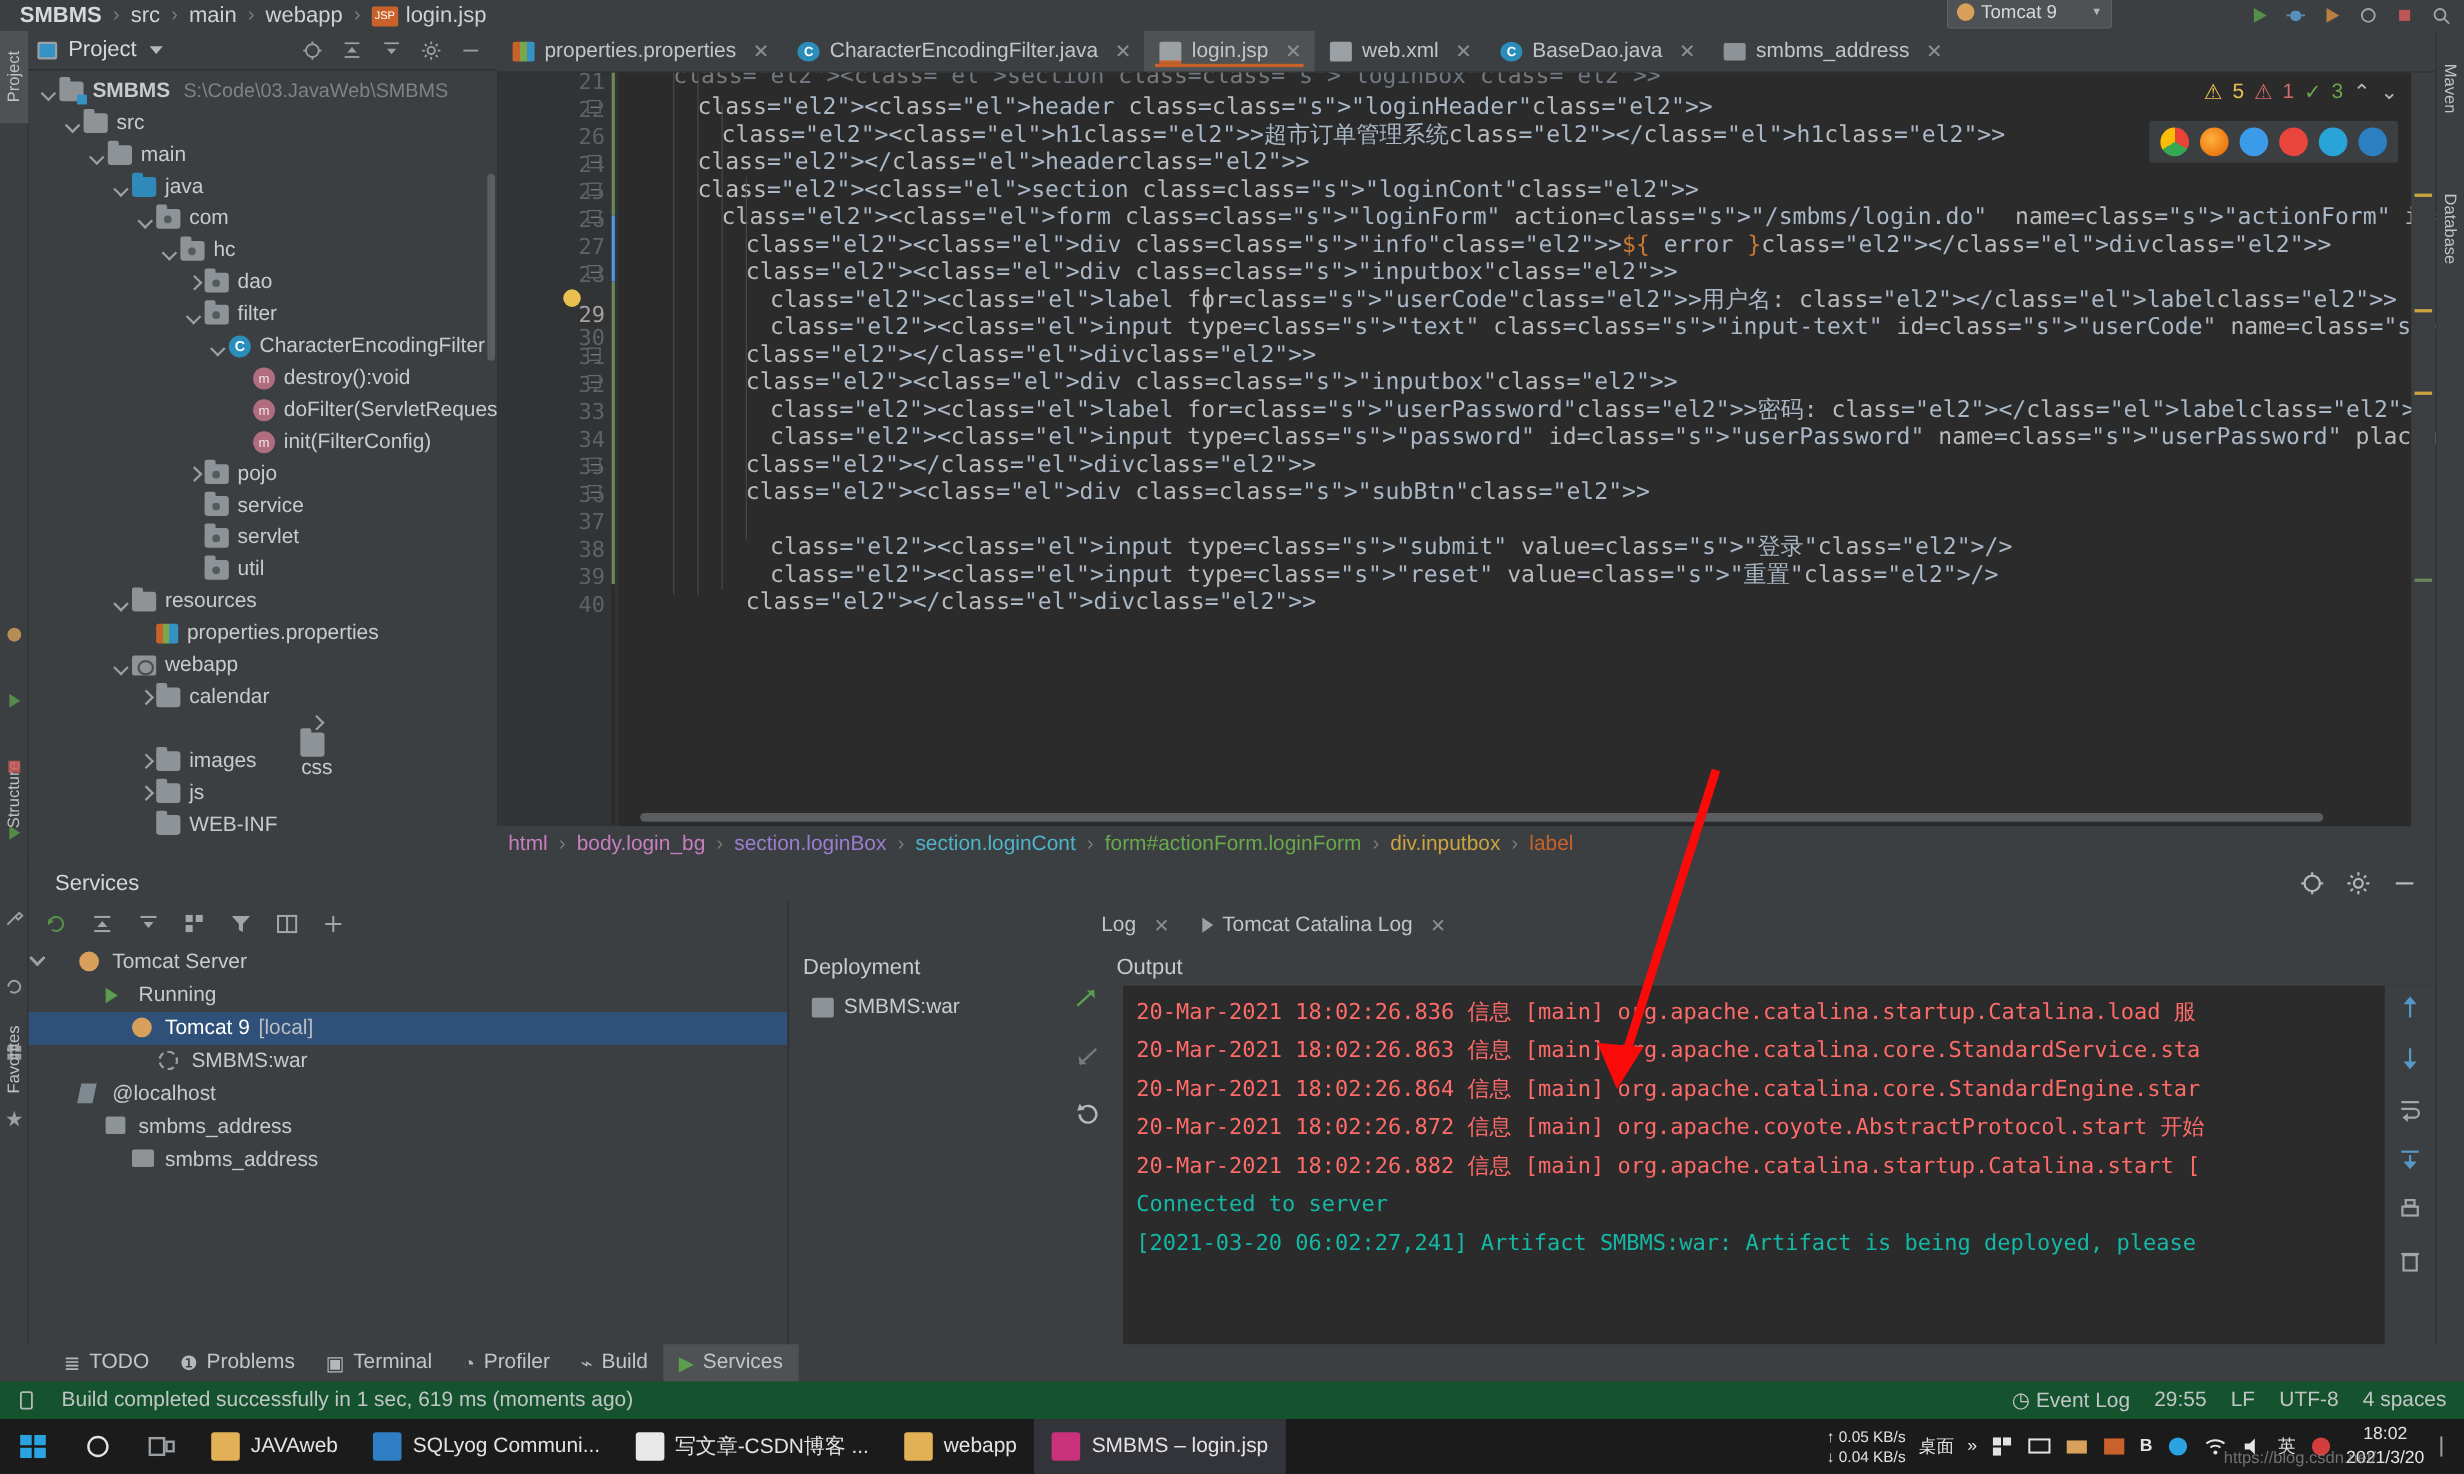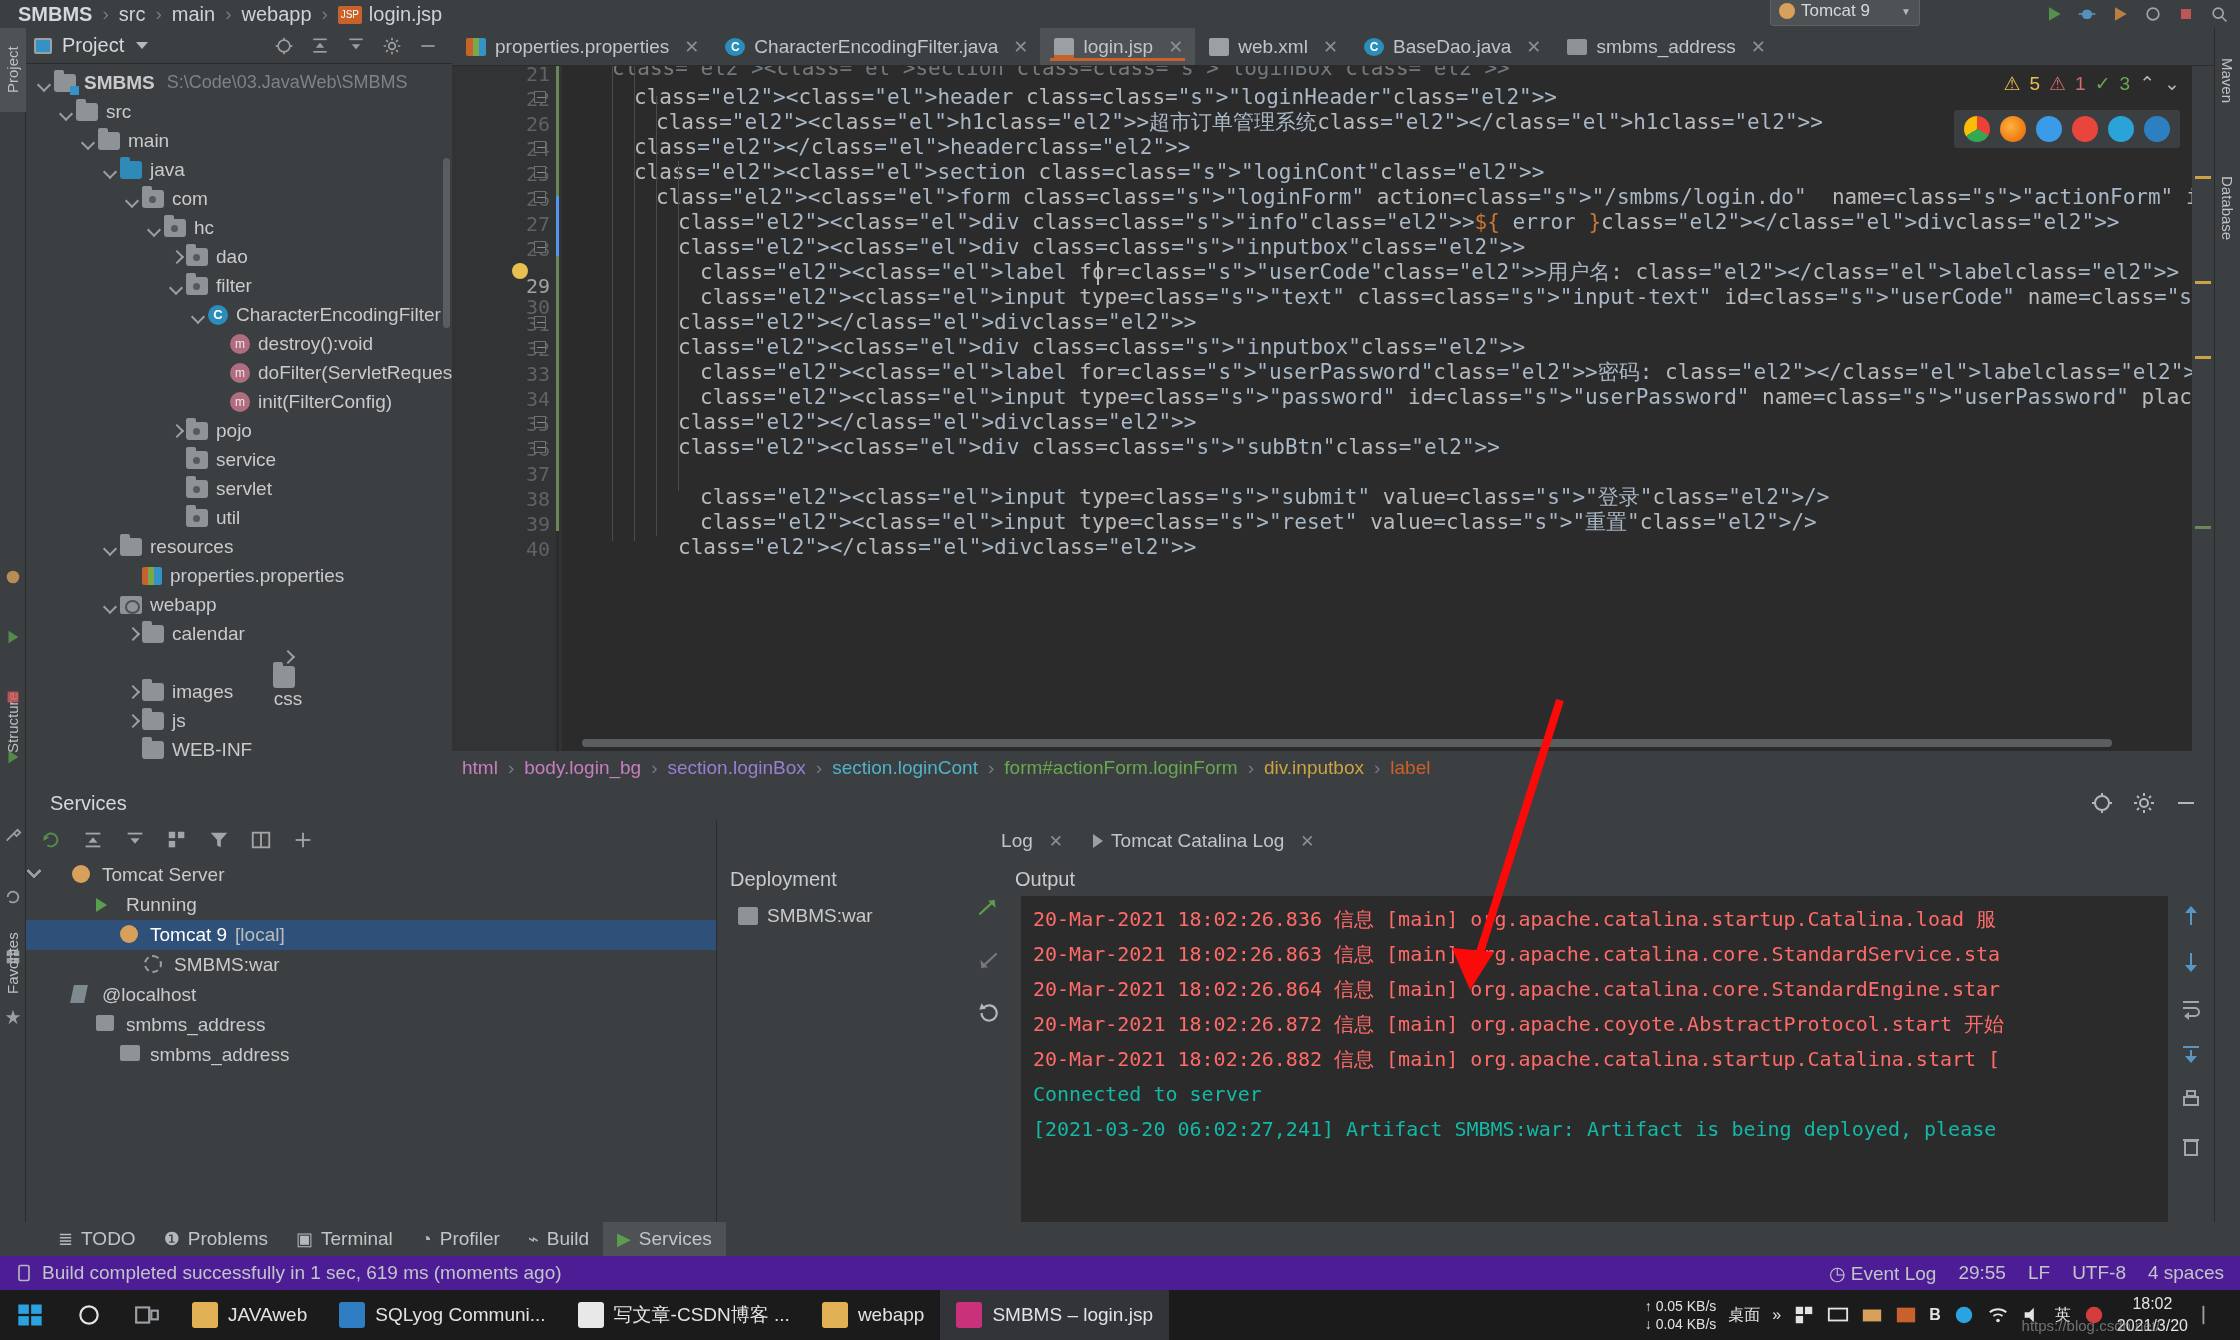--- a/index.html
+++ b/index.html
@@ -146,29 +146,29 @@
   .csi{width:24px;height:24px;opacity:.85;}
   .chscroll{position:absolute;left:1040px;bottom:8px;width:210px;height:8px;background:#5a5e60;border-radius:4px;}
   .arrowover{position:absolute;pointer-events:none;}
 
   
   .btoolbar{position:absolute;left:0;top:1222px;width:2240px;height:34px;background:#3c3f41;display:flex;align-items:center;gap:0;padding-left:44px;}
   .btool{display:flex;align-items:center;gap:8px;padding:0 14px;height:34px;font-size:19px;color:#c2c5c7;}
   .btool.active{background:#4e5254;}
 
   
-  .statusbar{position:absolute;left:0;top:1256px;width:2240px;height:34px;background:#4c1d95;display:flex;align-items:center;padding-left:14px;font-size:19px;color:#c2c5c7;gap:8px;}
+  .statusbar{position:absolute;left:0;top:1256px;width:2240px;height:34px;background:#14532d;display:flex;align-items:center;padding-left:14px;font-size:19px;color:#c2c5c7;gap:22px;}
   .statusbar .right{margin-left:auto;display:flex;align-items:center;gap:22px;padding-right:16px;}
 
   
   .taskbar{position:absolute;left:0;top:1290px;width:2240px;height:50px;background:#1b1b1c;display:flex;align-items:center;}
   .tbbtn{height:50px;display:flex;align-items:center;gap:10px;padding:0 16px;color:#e3e3e3;font-size:19px;white-space:nowrap;}
   .tbbtn.active{background:#32343a;}
   .tbico{width:26px;height:26px;border-radius:3px;flex:0 0 26px;}
-  .trayright{margin-left:auto;display:flex;align-items:center;gap:12px;padding-right:24px;color:#e3e3e3;font-size:16px;}
+  .trayright{margin-left:auto;display:flex;align-items:center;gap:12px;padding-right:8px;color:#e3e3e3;font-size:16px;}
   .netspeed{display:flex;flex-direction:column;font-size:14px;line-height:18px;color:#e3e3e3;}
   .clock{display:flex;flex-direction:column;align-items:center;font-size:16px;line-height:22px;color:#e3e3e3;}
   .watermark{position:absolute;right:80px;bottom:6px;color:#9aa0a4;font-size:15px;opacity:.65;}
 </style>
 </head>
 <body>
 
 <div class="app">
 
   <div class="topbar">

